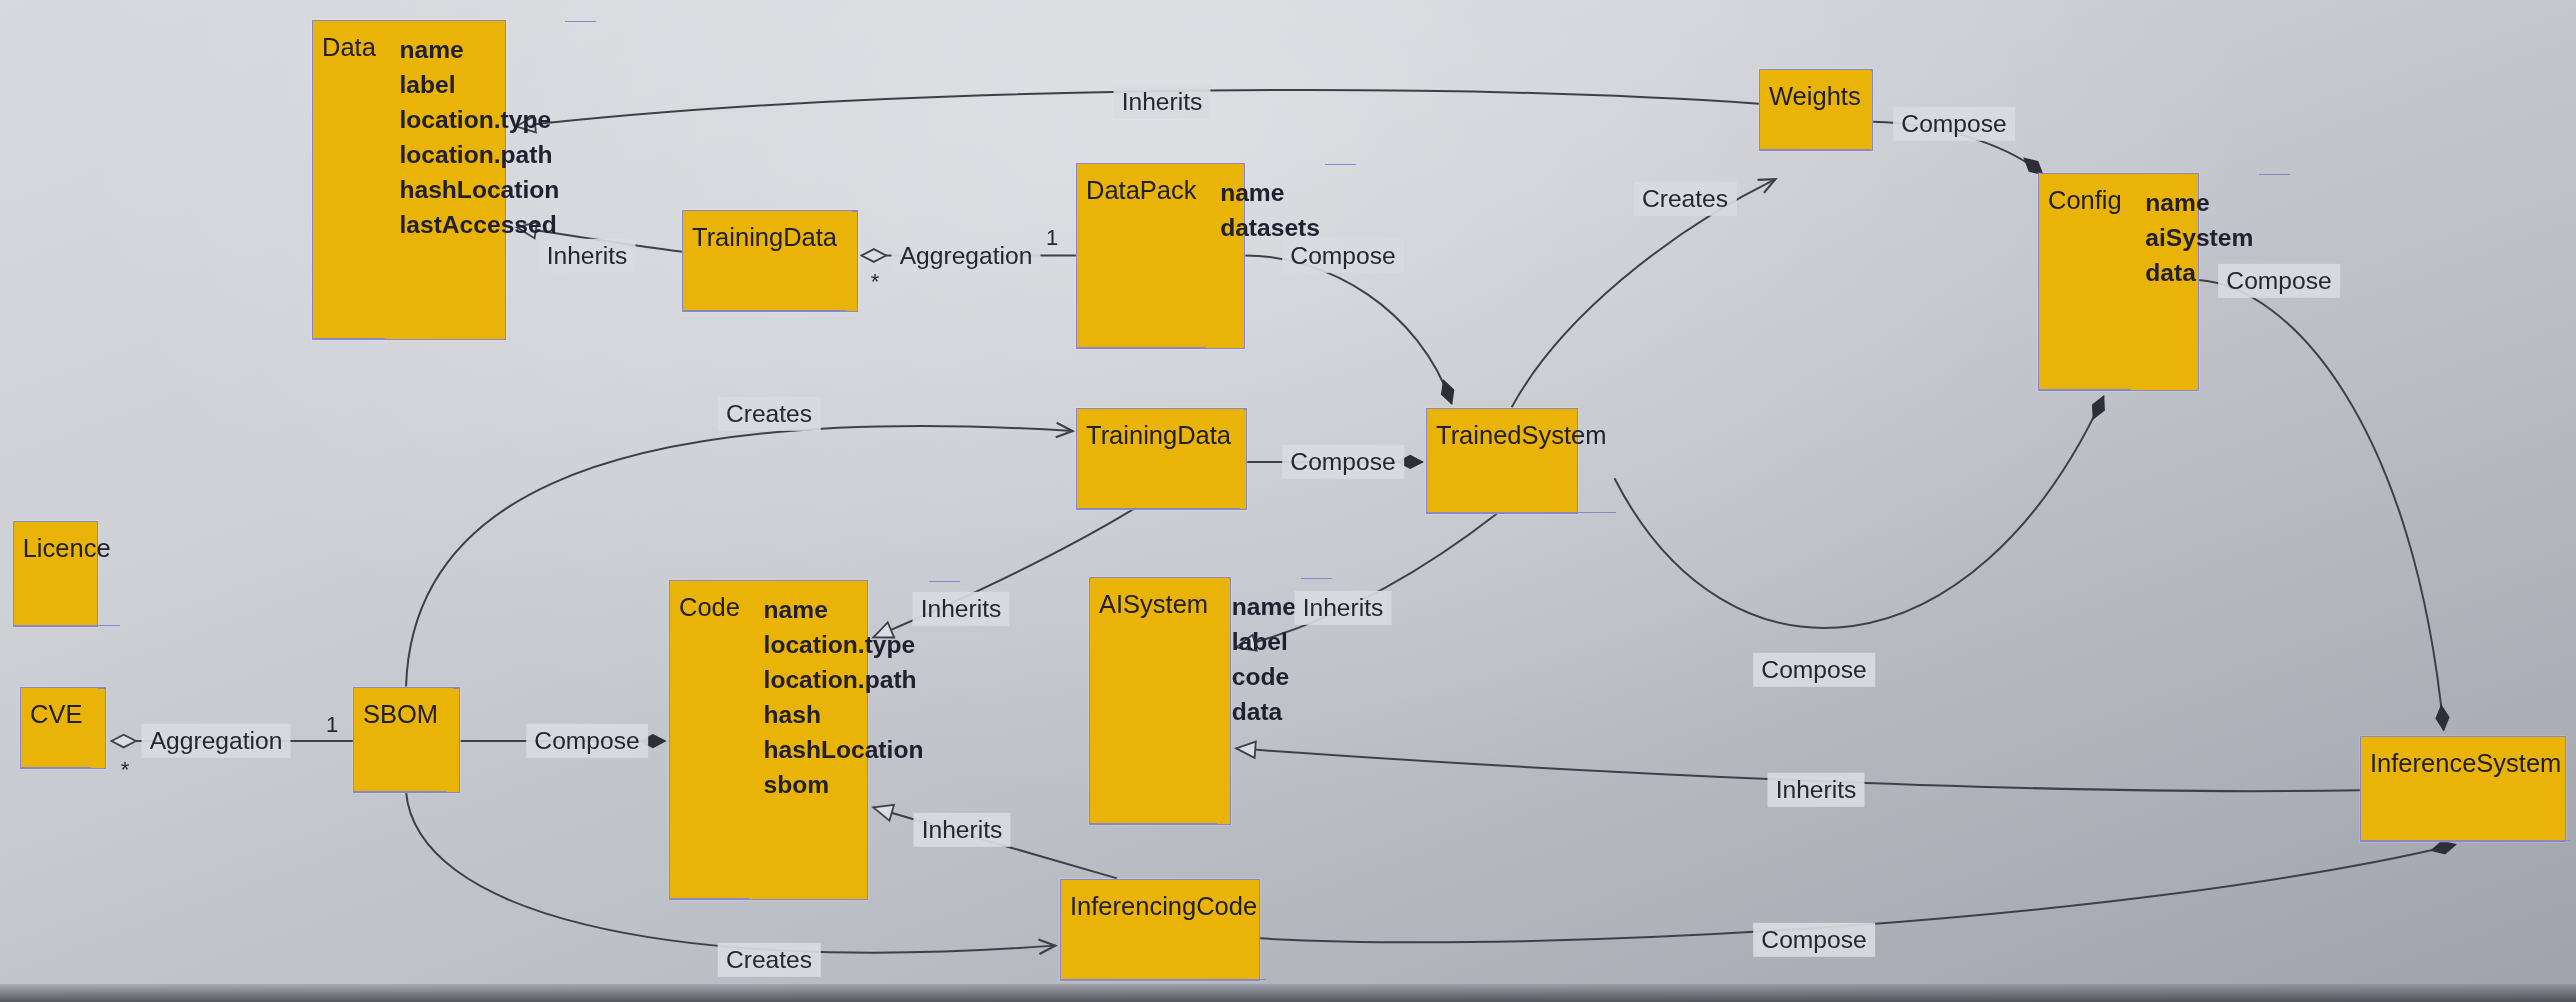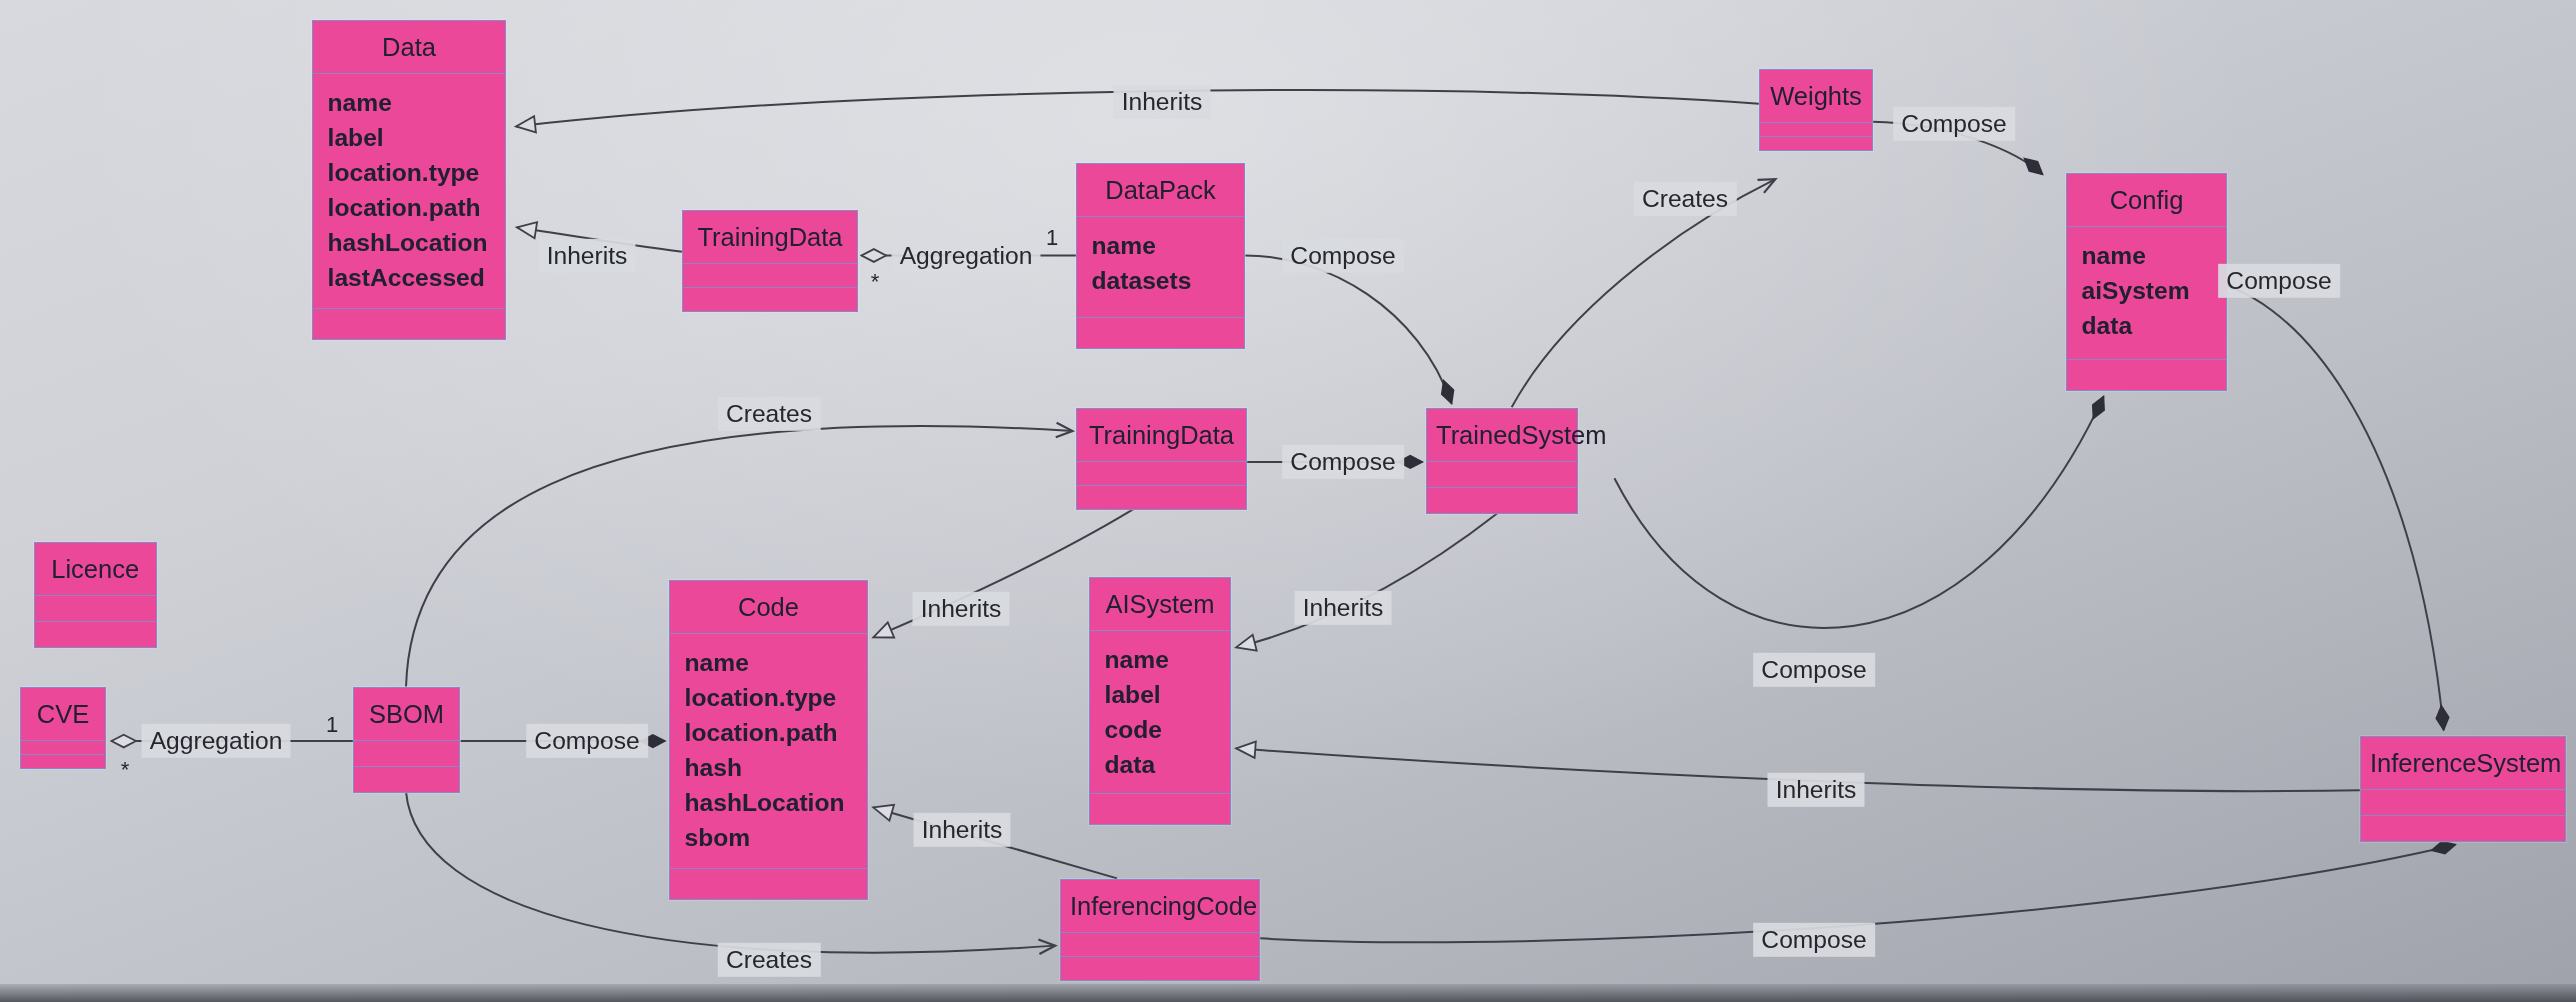--- a/index.html
+++ b/index.html
@@ -9,22 +9,22 @@
     position:relative;
     background:
       radial-gradient(ellipse at 45% 12%, rgba(255,255,255,0.30), rgba(255,255,255,0) 55%),
       linear-gradient(160deg, #d8d9de 0%, #cfd1d7 30%, #bdbfc7 62%, #a0a2ab 100%);
   }
   #canvas { position:absolute; inset:0; }
   .edges { position:absolute; left:0; top:0; }
   .edges > path { fill:none; stroke:#3f3f4a; stroke-width:2.2px; }
 
   .uml-class {
-    position:absolute; display:flex; flex-direction:column;
-    background:#ec4899; border:1.8px solid #8888c8; color:#202030;
+    position:absolute; display:flex; 
+    background:#eab308; border:1.8px solid #8888c8; color:#202030;
     box-shadow:0 0 0 0.9px rgba(255,255,255,0.15);
   }
   .uml-title { flex:0 0 auto; text-align:center; font-size:25.5px; padding:12px 9px 11px; border-bottom:1.8px solid #8888c8; white-space:nowrap; }
   .uml-attrs { flex:1 1 auto; padding:11px 5.5px 5.5px 14.6px; font-size:24.6px; }
   .uml-attrs .attr { line-height:35px; white-space:nowrap;font-weight:bold; }
   .uml-empty { flex:0 0 31px; border-top:1.8px solid #8888c8; }
   .uml-strip { flex:1 1 auto; }
   .uml-strip + .uml-strip { border-top:1.8px solid #8888c8; }
 
   .elabel {
@@ -109,21 +109,21 @@
     </div>
     <div class="uml-empty"></div>
   </div>
 
   <div class="uml-class" style="left:1759px;top:69px;width:114px;height:82px;">
     <div class="uml-title">Weights</div>
     <div class="uml-strip"></div>
     <div class="uml-strip"></div>
   </div>
 
-  <div class="uml-class" style="left:2038px;top:173px;width:161px;height:218px;margin-left:28px;">
+  <div class="uml-class" style="left:2038px;top:173px;width:161px;height:218px;">
     <div class="uml-title">Config</div>
     <div class="uml-attrs">
       <div class="attr">name</div>
       <div class="attr">aiSystem</div>
       <div class="attr">data</div>
     </div>
     <div class="uml-empty"></div>
   </div>
 
   <div class="uml-class" style="left:1426px;top:408px;width:152px;height:106px;">
@@ -155,21 +155,21 @@
     <div class="uml-title">AISystem</div>
     <div class="uml-attrs">
       <div class="attr">name</div>
       <div class="attr">label</div>
       <div class="attr">code</div>
       <div class="attr">data</div>
     </div>
     <div class="uml-empty"></div>
   </div>
 
-  <div class="uml-class" style="left:12.7px;top:542px;width:123px;height:106px;margin-left:21px;">
+  <div class="uml-class" style="left:12.7px;top:521px;width:85px;height:106px;">
     <div class="uml-title">Licence</div>
     <div class="uml-strip"></div>
     <div class="uml-strip"></div>
   </div>
 
   <div class="uml-class" style="left:20px;top:687px;width:86px;height:82px;">
     <div class="uml-title">CVE</div>
     <div class="uml-strip"></div>
     <div class="uml-strip"></div>
   </div>

